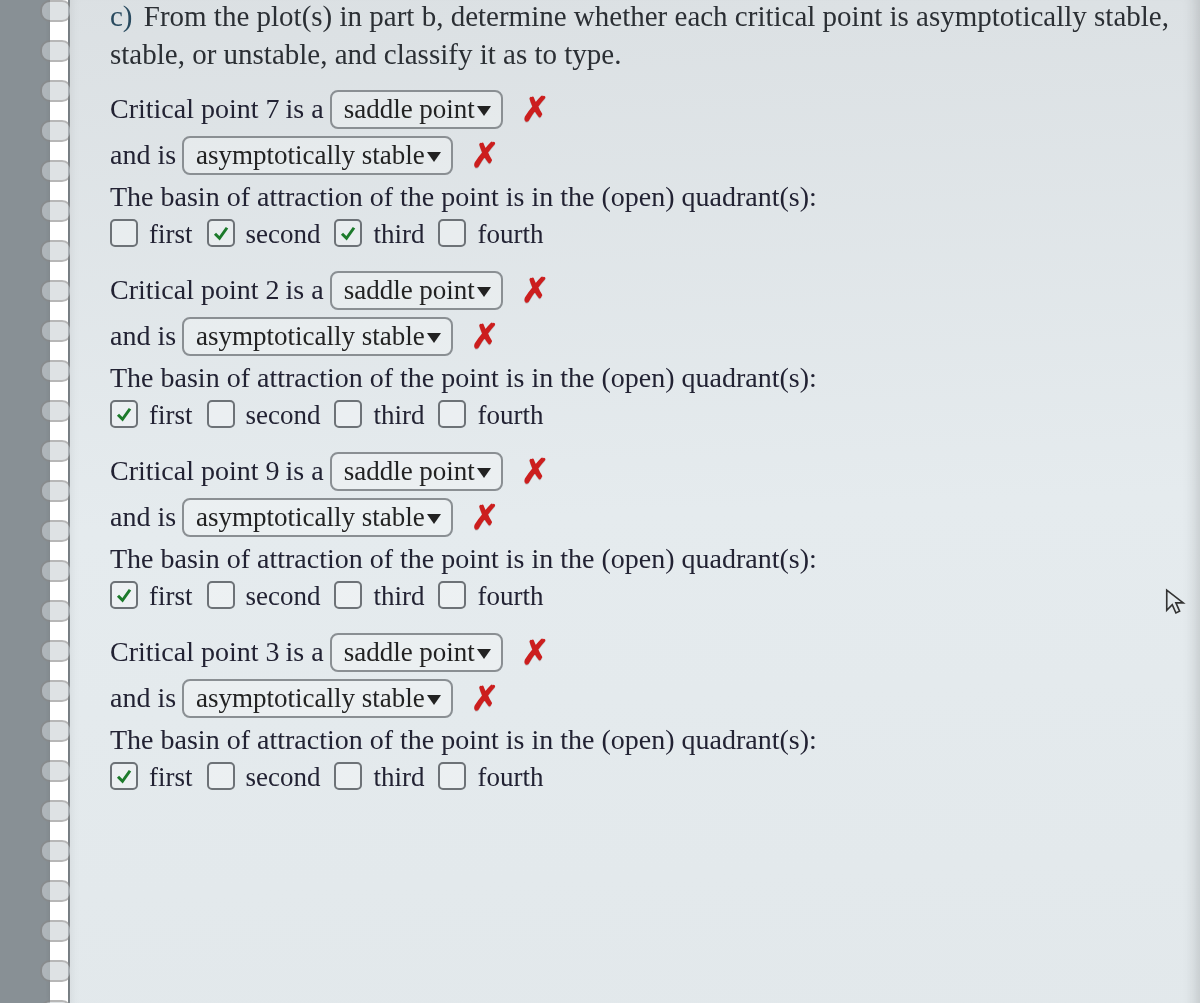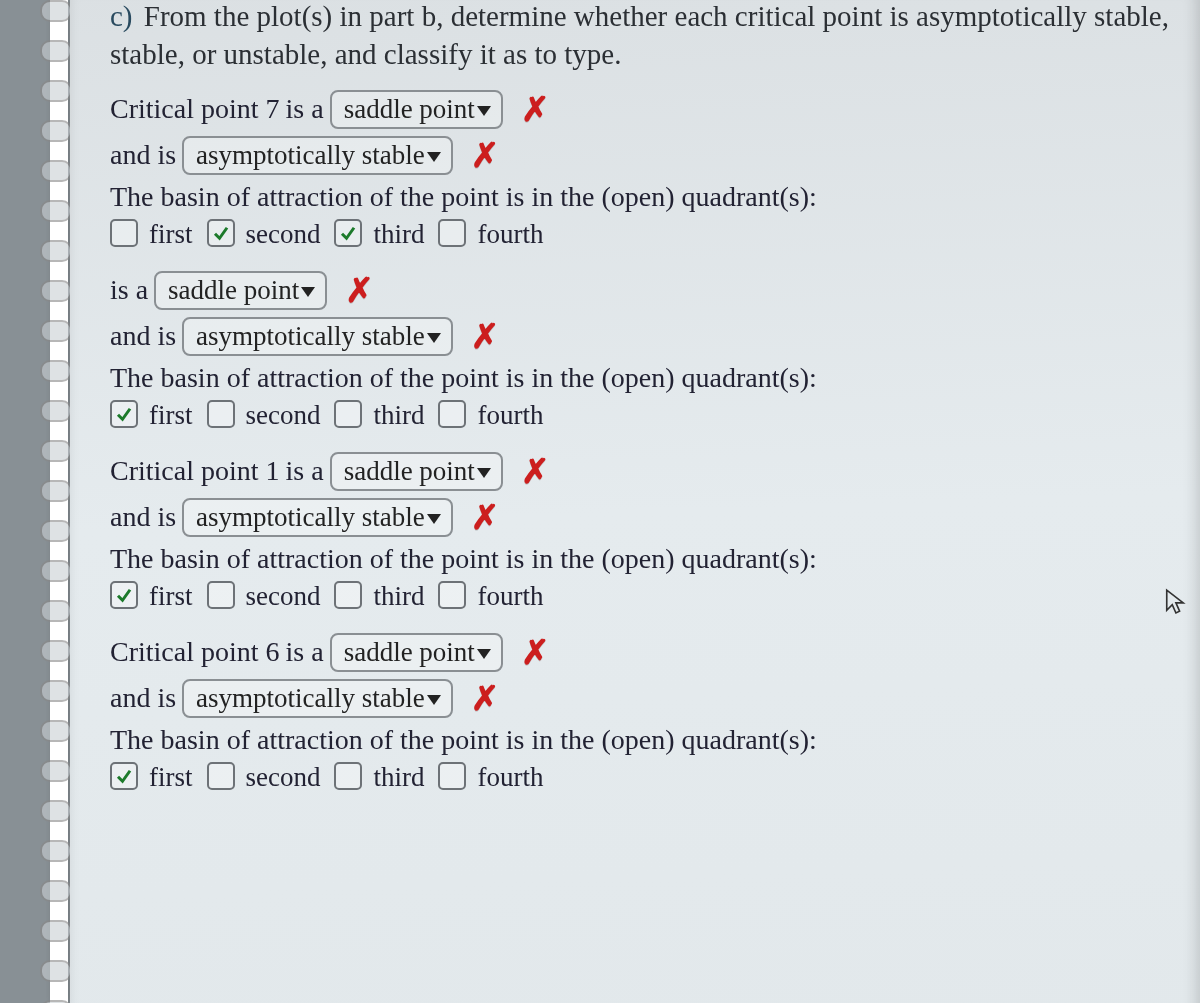--- a/index.html
+++ b/index.html
@@ -210,20 +210,21 @@
             <span>third</span>
           </span>
           <span class="cb-item">
             <span class="cb"></span>
             <span>fourth</span>
           </span>
         </div>
       </div>
       <div>
         <div class="line">
+          <span>Critical point 2</span> 
           <span>is a</span> 
           <span class="dropdown">
             <span>saddle point</span>
             <span class="caret"></span>
           </span> 
           <span class="x-mark">✗</span>
         </div>
         <div class="line">
           <span>and is</span> 
           <span class="dropdown">
@@ -251,21 +252,21 @@
             <span>third</span>
           </span>
           <span class="cb-item">
             <span class="cb"></span>
             <span>fourth</span>
           </span>
         </div>
       </div>
       <div>
         <div class="line">
-          <span>Critical point 1</span> 
+          <span>Critical point 9</span> 
           <span>is a</span> 
           <span class="dropdown">
             <span>saddle point</span>
             <span class="caret"></span>
           </span> 
           <span class="x-mark">✗</span>
         </div>
         <div class="line">
           <span>and is</span> 
           <span class="dropdown">
@@ -293,21 +294,21 @@
             <span>third</span>
           </span>
           <span class="cb-item">
             <span class="cb"></span>
             <span>fourth</span>
           </span>
         </div>
       </div>
       <div>
         <div class="line">
-          <span>Critical point 6</span> 
+          <span>Critical point 3</span> 
           <span>is a</span> 
           <span class="dropdown">
             <span>saddle point</span>
             <span class="caret"></span>
           </span> 
           <span class="x-mark">✗</span>
         </div>
         <div class="line">
           <span>and is</span> 
           <span class="dropdown">

